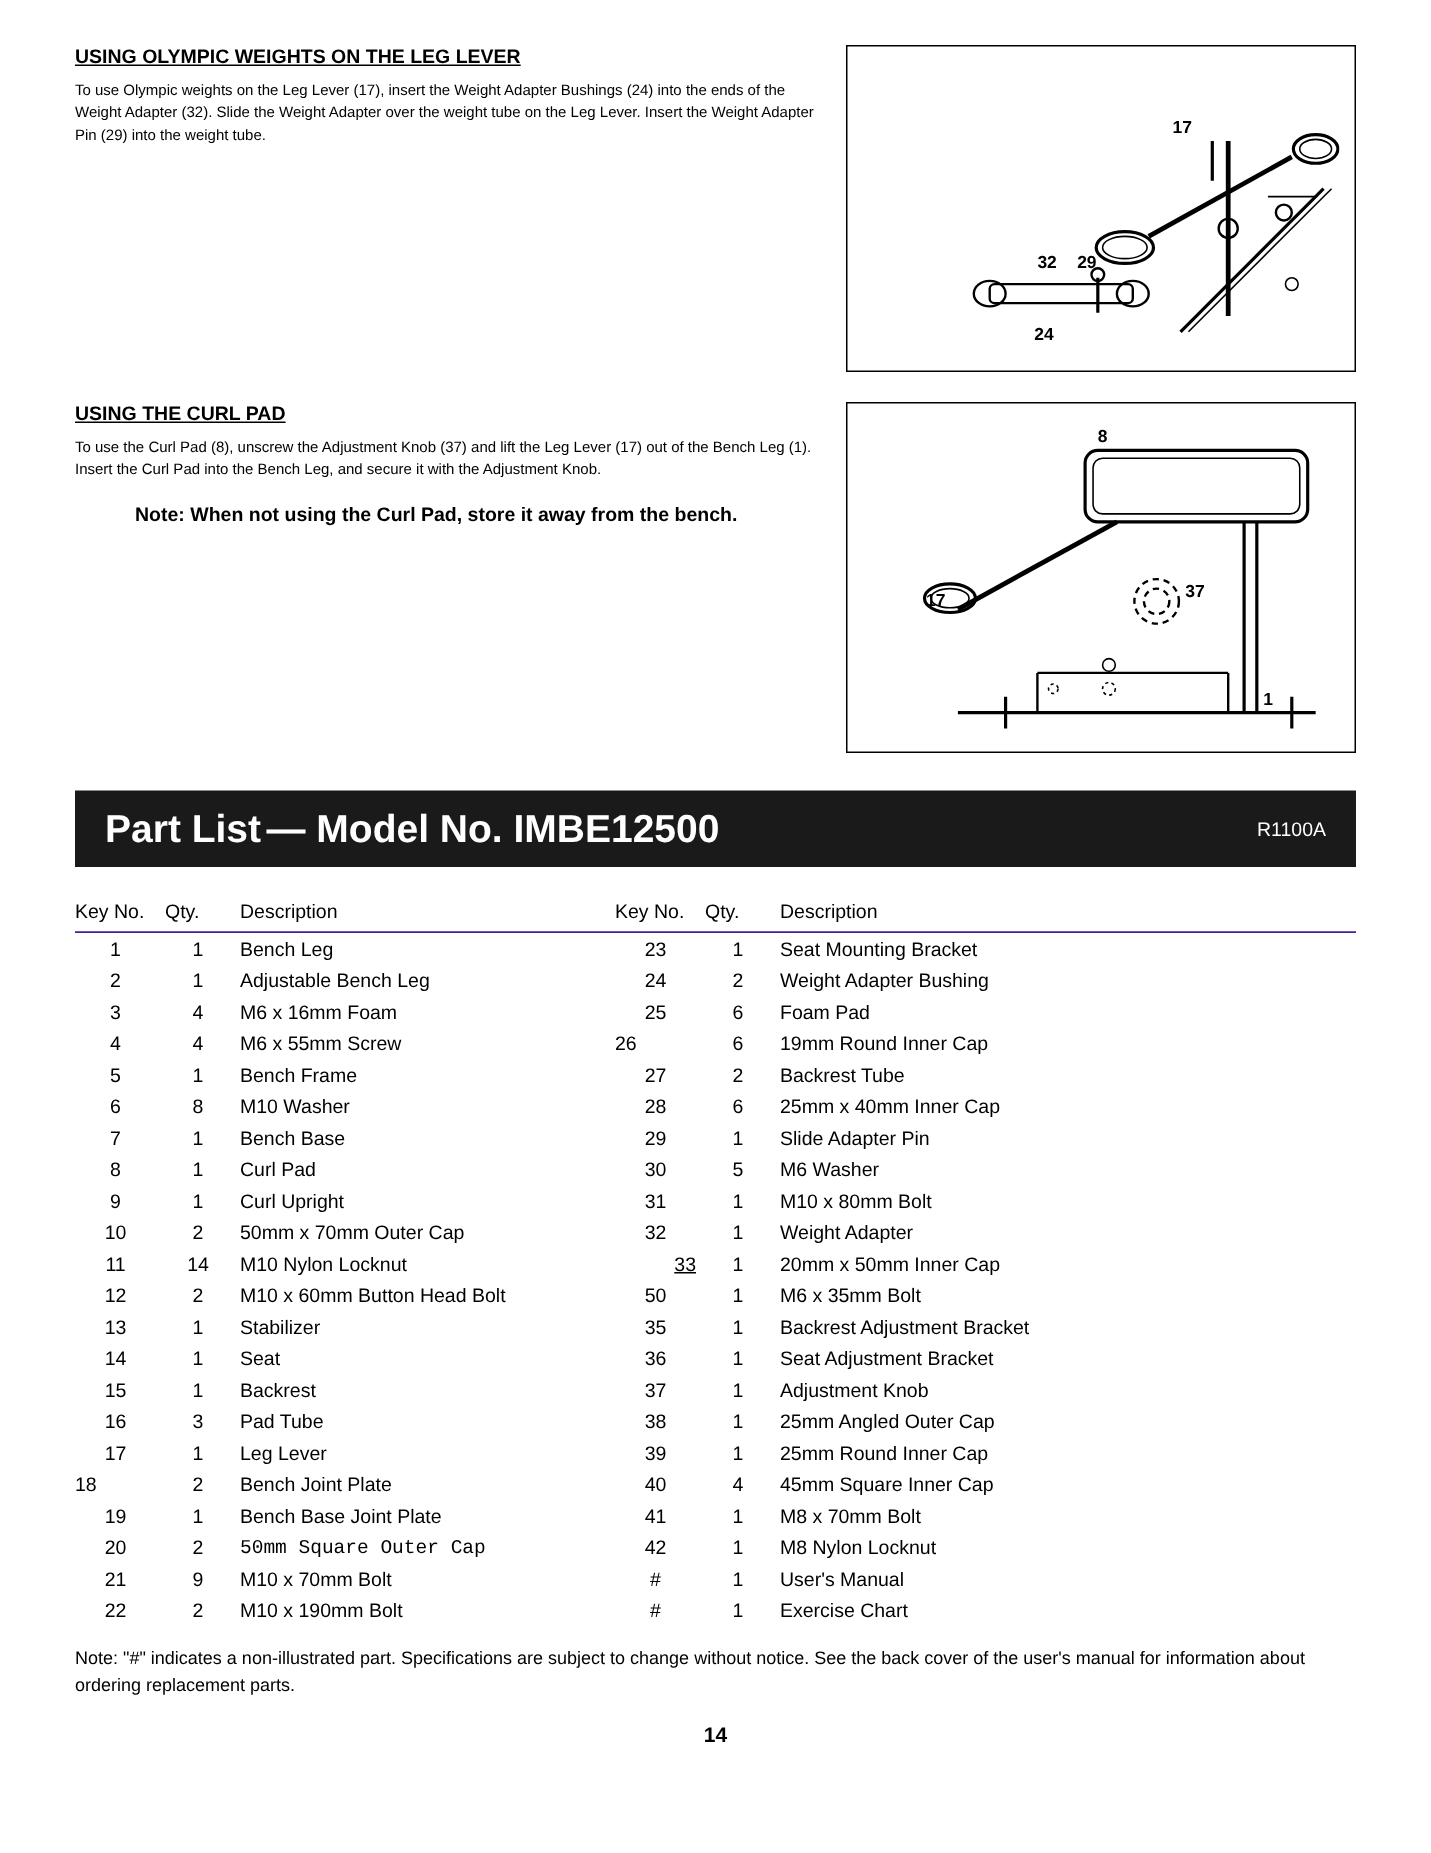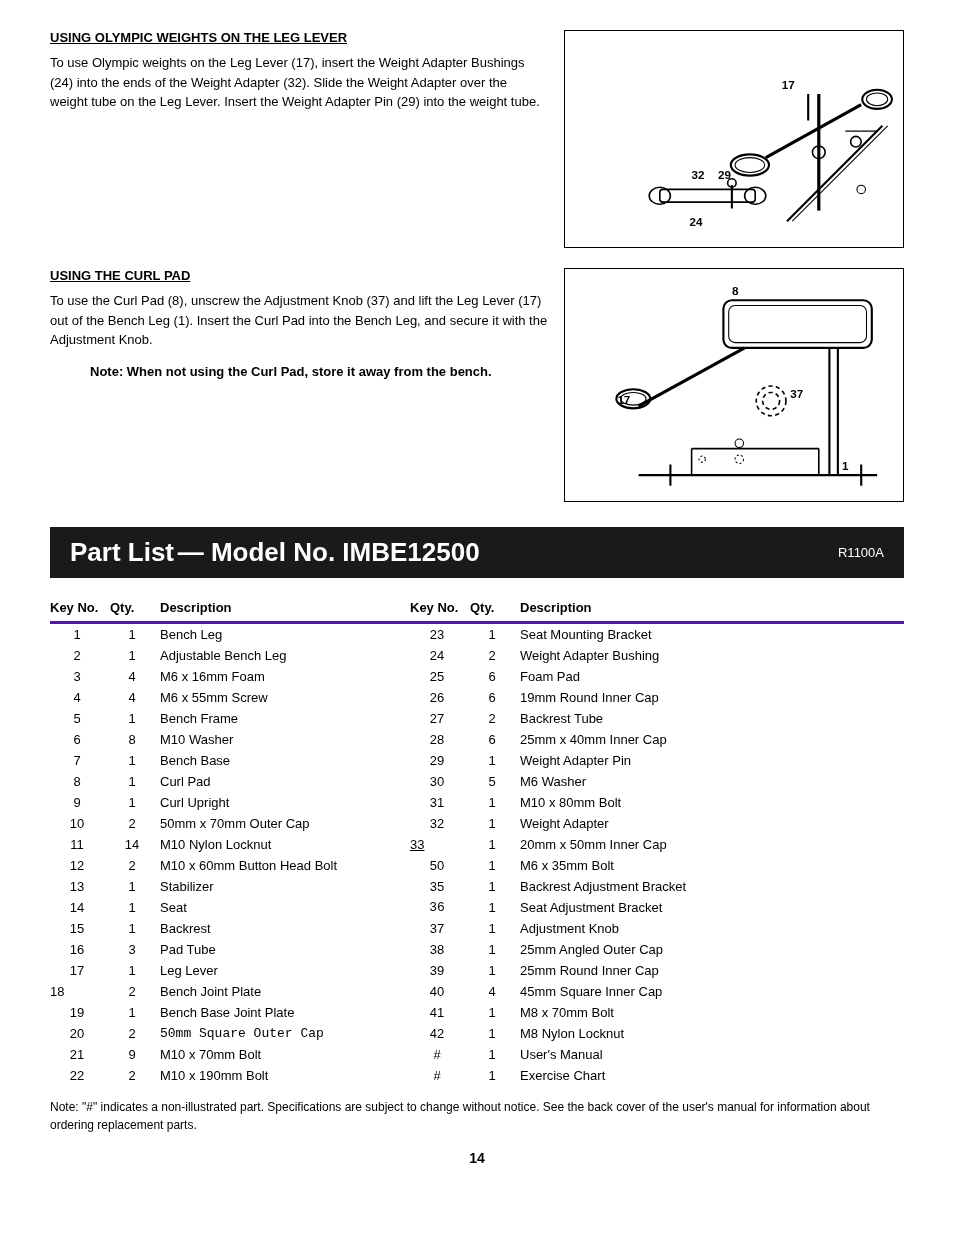--- a/index.html
+++ b/index.html
@@ -14,21 +14,21 @@
     }
 
     .section-title {
       font-weight: bold;
       font-size: 13px;
       margin-bottom: 8px;
       text-decoration: underline;
     }
 
     .section-text {
-      font-size: 13px;
+      font-size: 10px;
       line-height: 1.5;
       margin-bottom: 12px;
     }
 
     .top-section {
       display: flex;
       gap: 20px;
       margin-bottom: 20px;
     }
 
@@ -96,23 +96,23 @@
       color: #fff;
     }
 
     .parts-table {
       width: 100%;
       border-collapse: collapse;
       margin-bottom: 12px;
     }
 
     .parts-table th {
-      font-weight: bold;
-      font-size: 13px;
-      border-bottom: 3px solid #4c1d95;
+      font-weight: normal;
+      font-size: 13px;
+      border-bottom: 1px solid #4c1d95;
       padding: 4px 6px 6px 0;
       text-align: left;
     }
 
     .parts-table td {
       font-size: 13px;
       padding: 3px 6px 3px 0;
       vertical-align: top;
     }
 
@@ -287,21 +287,21 @@
     <td class="col-divider"></td>
     <td style="width:60px; text-align:center;">25</td>
     <td style="width:50px; text-align:center;">6</td>
     <td>Foam Pad</td>
   </tr>
       <tr>
     <td style="width:60px; text-align:center;">4</td>
     <td style="width:50px; text-align:center;">4</td>
     <td style="width:220px;">M6 x 55mm Screw</td>
     <td class="col-divider"></td>
-    <td style="width:60px; text-align:center;">26</td>
+    <td style="width:60px; text-align:left;">26</td>
     <td style="width:50px; text-align:center;">6</td>
     <td>19mm Round Inner Cap</td>
   </tr>
       <tr>
     <td style="width:60px; text-align:center;">5</td>
     <td style="width:50px; text-align:center;">1</td>
     <td style="width:220px;">Bench Frame</td>
     <td class="col-divider"></td>
     <td style="width:60px; text-align:center;">27</td>
     <td style="width:50px; text-align:center;">2</td>
@@ -316,21 +316,21 @@
     <td style="width:50px; text-align:center;">6</td>
     <td>25mm x 40mm Inner Cap</td>
   </tr>
       <tr>
     <td style="width:60px; text-align:center;">7</td>
     <td style="width:50px; text-align:center;">1</td>
     <td style="width:220px;">Bench Base</td>
     <td class="col-divider"></td>
     <td style="width:60px; text-align:center;">29</td>
     <td style="width:50px; text-align:center;">1</td>
-    <td>Weight Adapter Pin</td>
+    <td>Slide Adapter Pin</td>
   </tr>
       <tr>
     <td style="width:60px; text-align:center;">8</td>
     <td style="width:50px; text-align:center;">1</td>
     <td style="width:220px;">Curl Pad</td>
     <td class="col-divider"></td>
     <td style="width:60px; text-align:center;">30</td>
     <td style="width:50px; text-align:center;">5</td>
     <td>M6 Washer</td>
   </tr>
@@ -350,21 +350,21 @@
     <td class="col-divider"></td>
     <td style="width:60px; text-align:center;">32</td>
     <td style="width:50px; text-align:center;">1</td>
     <td>Weight Adapter</td>
   </tr>
       <tr>
     <td style="width:60px; text-align:center;">11</td>
     <td style="width:50px; text-align:center;">14</td>
     <td style="width:220px;">M10 Nylon Locknut</td>
     <td class="col-divider"></td>
-    <td style="width:60px; text-align:left;text-decoration:underline;">33</td>
+    <td style="width:60px; text-align:right;text-decoration:underline;">33</td>
     <td style="width:50px; text-align:center;">1</td>
     <td>20mm x 50mm Inner Cap</td>
   </tr>
       <tr>
     <td style="width:60px; text-align:center;">12</td>
     <td style="width:50px; text-align:center;">2</td>
     <td style="width:220px;">M10 x 60mm Button Head Bolt</td>
     <td class="col-divider"></td>
     <td style="width:60px; text-align:center;">50</td>
     <td style="width:50px; text-align:center;">1</td>
@@ -377,21 +377,21 @@
     <td class="col-divider"></td>
     <td style="width:60px; text-align:center;">35</td>
     <td style="width:50px; text-align:center;">1</td>
     <td>Backrest Adjustment Bracket</td>
   </tr>
       <tr>
     <td style="width:60px; text-align:center;">14</td>
     <td style="width:50px; text-align:center;">1</td>
     <td style="width:220px;">Seat</td>
     <td class="col-divider"></td>
-    <td style="width:60px; text-align:center;font-family:Liberation Mono, monospace;">36</td>
+    <td style="width:60px; text-align:center;">36</td>
     <td style="width:50px; text-align:center;">1</td>
     <td>Seat Adjustment Bracket</td>
   </tr>
       <tr>
     <td style="width:60px; text-align:center;">15</td>
     <td style="width:50px; text-align:center;">1</td>
     <td style="width:220px;">Backrest</td>
     <td class="col-divider"></td>
     <td style="width:60px; text-align:center;">37</td>
     <td style="width:50px; text-align:center;">1</td>

